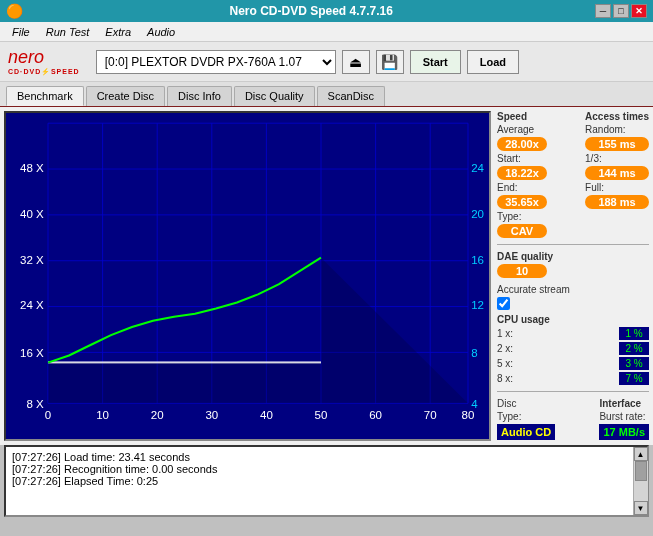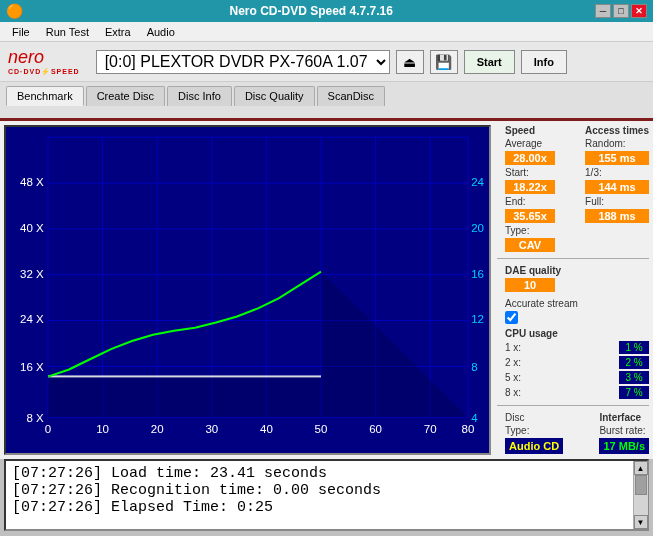--- a/index.html
+++ b/index.html
@@ -7,61 +7,61 @@
 
     
     .titlebar { background: #2196a8; color: white; height: 22px; display: flex; align-items: center; justify-content: space-between; padding: 0 6px; font-size: 12px; font-weight: bold; }
     .titlebar-title { flex: 1; text-align: center; }
     .titlebar-controls { display: flex; gap: 2px; }
     .titlebar-btn { width: 16px; height: 14px; background: #c0c0c0; border: 1px solid #888; font-size: 9px; display: flex; align-items: center; justify-content: center; cursor: pointer; color: black; }
     .titlebar-btn.close { background: #e81123; color: white; }
 
     
     .menubar { background: #f0f0f0; height: 20px; display: flex; align-items: center; padding: 0 4px; border-bottom: 1px solid #ccc; }
-    .menubar-item { padding: 2px 8px; cursor: pointer; font-size: 11px; }
+    .menubar-item { padding: 2px 8px; cursor: pointer; font-size: 11px; font-style: italic; }
 
     
     .toolbar { background: #e8e8e8; height: 40px; display: flex; align-items: center; padding: 0 8px; gap: 6px; border-bottom: 1px solid #ccc; }
     .logo-area { display: flex; align-items: center; margin-right: 10px; }
     .logo-text { color: #cc0000; font-size: 18px; font-weight: normal; font-style: italic; }
-    .drive-select { height: 24px; min-width: 240px; border: 1px solid #888; background: white; padding: 0 4px; font-size: 16px; }
+    .drive-select { height: 24px; min-width: 240px; border: 1px solid #888; background: white; padding: 0 4px; font-size: 12px; }
     .toolbar-icon-btn { width: 28px; height: 24px; background: #f0f0f0; border: 1px solid #888; display: flex; align-items: center; justify-content: center; cursor: pointer; font-size: 14px; }
     .toolbar-btn { height: 24px; padding: 0 12px; border: 1px solid #888; background: #f0f0f0; cursor: pointer; font-size: 11px; font-weight: bold; }
     .toolbar-btn.start { background: #e8f4e8; }
     .toolbar-btn.exit { background: #f0f0f0; }
 
     
-    .tabs { background: #e0e0e0; display: flex; padding: 4px 6px 12px; border-bottom: 3px solid #7f1d1d; }
+    .tabs { background: #e0e0e0; display: flex; padding: 4px 6px 0; border-bottom: 1px solid #7f1d1d; }
     .tab { padding: 3px 10px; border: 1px solid #aaa; border-bottom: none; background: #d4d4d4; cursor: pointer; font-size: 11px; margin-right: 2px; border-radius: 2px 2px 0 0; }
     .tab.active { background: #f0f0f0; border-bottom: 1px solid #f0f0f0; }
 
     
     .main { display: flex; background: #f0f0f0; height: 338px; }
 
     
     .chart-area { flex: 1; background: #000080; margin: 4px; position: relative; border: 2px inset #888; overflow: hidden; }
 
     
     .right-panel { width: 158px; padding: 4px 4px 4px 2px; display: flex; flex-direction: column; gap: 4px; font-size: 10px; }
-    .stat-group { display: flex; flex-direction: column; gap: 2px; margin-left: 8px; }
+    .stat-group { display: flex; flex-direction: column; gap: 2px; }
     .stat-label { font-size: 10px; color: #333; }
-    .stat-value { background: #000080; color: #00ff00; font-weight: bold; font-size: 11px; padding: 1px 4px; text-align: center; min-width: 50px; }
+    .stat-value { background: #000080; color: #00ff00; font-weight: bold; font-size: 11px; padding: 1px 4px; text-align: center; min-width: 50px; border-radius: 7px; }
     .stat-value.orange { background: #ff8c00; color: white; }
     .section-title { font-size: 10px; color: #333; font-weight: bold; }
     .cpu-row { display: flex; justify-content: space-between; align-items: center; gap: 12px; }
     .cpu-label { font-size: 10px; color: #333; min-width: 25px; }
     .cpu-value { background: #000080; color: #00ff00; font-size: 10px; padding: 1px 3px; text-align: center; min-width: 30px; }
     .checkbox-area { display: flex; align-items: center; gap: 4px; }
     .disc-info-box { background: #000080; color: #ffff00; font-size: 11px; font-weight: bold; padding: 2px 4px; text-align: center; }
     .interface-box { background: #000080; color: #00ff00; font-size: 11px; font-weight: bold; padding: 2px 4px; text-align: center; }
     .divider { border: none; border-top: 1px solid #aaa; margin: 2px 0; }
 
     
     .log-area { background: white; margin: 0 4px 4px; border: 2px inset #888; height: 72px; position: relative; }
-    .log-content { padding: 4px 6px; font-size: 15px; font-family: Liberation Mono, monospace; color: black; }
+    .log-content { padding: 4px 6px; font-size: 11px; font-family: Liberation Sans, sans-serif; color: black; }
     .log-scrollbar { position: absolute; right: 0; top: 0; width: 14px; height: 100%; background: #e0e0e0; border-left: 1px solid #aaa; display: flex; flex-direction: column; align-items: center; }
     .scroll-btn { width: 14px; height: 14px; background: #d0d0d0; border: 1px solid #888; display: flex; align-items: center; justify-content: center; font-size: 8px; cursor: pointer; }
     .scroll-track { flex: 1; width: 14px; background: #d4d4d4; }
     .scroll-thumb { width: 12px; height: 20px; background: #a0a0a0; border: 1px solid #888; margin: 0 auto; cursor: pointer; }
 
     
     .chart-svg { width: 100%; height: 100%; }
   </style>
 </head>
 <body>
@@ -87,21 +87,21 @@
   <div class="logo-area">
     <div style="display:flex;flex-direction:column;align-items:flex-start;">
       <span class="logo-text">nero</span>
       <span style="color:#cc0000;font-size:7px;font-weight:bold;letter-spacing:1px;">CD·DVD⚡SPEED</span>
     </div>
   </div>
   <select class="drive-select"><option>[0:0]  PLEXTOR DVDR  PX-760A 1.07</option></select>
   <div class="toolbar-icon-btn" title="Eject">⏏</div>
   <div class="toolbar-icon-btn" title="Save">💾</div>
   <button class="toolbar-btn start">Start</button>
-  <button class="toolbar-btn exit">Info</button>
+  <button class="toolbar-btn exit">Load</button>
 </div>
 
 <div class="tabs">
   <div class="tab active">Benchmark</div>
   <div class="tab">Create Disc</div>
   <div class="tab">Disc Info</div>
   <div class="tab">Disc Quality</div>
   <div class="tab">ScanDisc</div>
 </div>
 

